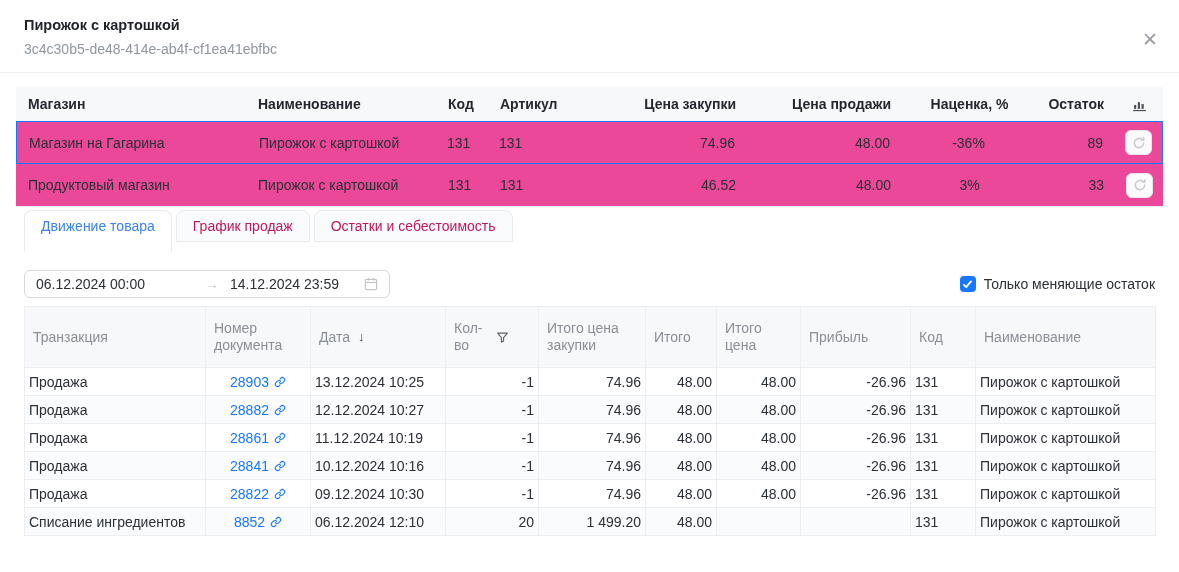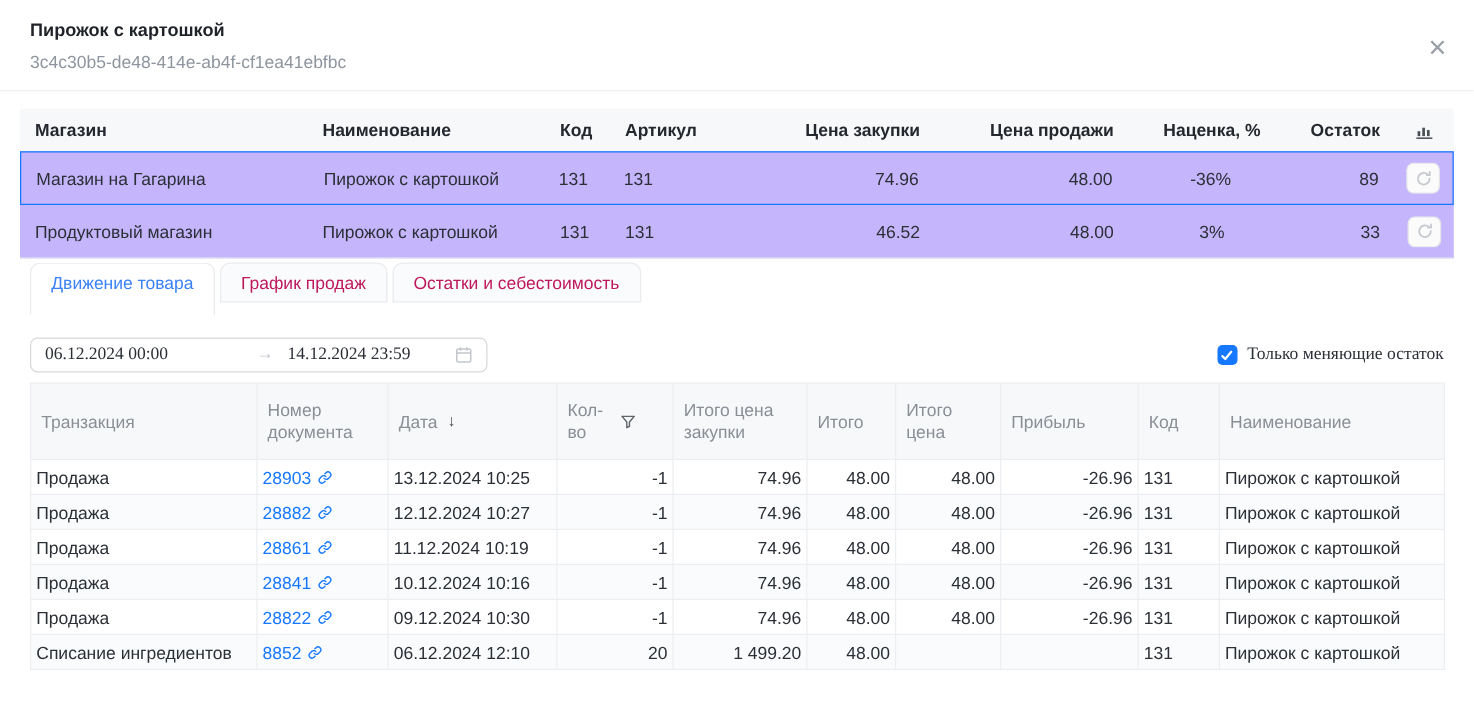--- a/index.html
+++ b/index.html
@@ -18,21 +18,21 @@
   .title { font-weight: 700; font-size: 14.5px; color: #1f2329; }
   .uuid { margin-top: 8px; color: #8f959e; }
   .close-btn { position: absolute; top: 26px; right: 16px; width: 26px; height: 26px;
     display: flex; align-items: center; justify-content: center;
     color: #9aa0a6; font-size: 19px; cursor: pointer; line-height: 1; }
 
   
   .stores { margin: 14px 16px 0; }
   .st-row { display: flex; align-items: center; }
   .st-head { background: #f7f8fa; height: 34px; font-weight: 700; color: #24282e; }
-  .st-body { height: 43px; background: #c4b5fd; }
+  .st-body { height: 43px; background: #ec4899; }
   .st-body.selected { border: 1.5px solid #1677ff; }
   .st-body.plain { border-bottom: 1px solid #eceef1; }
   .st-cell { padding: 0 12px; white-space: nowrap; overflow: hidden; }
   .c-store { width: 230px; }
   .c-name  { flex: 1; }
   .c-code  { width: 52px; }
   .c-sku   { width: 130px; }
   .c-purchase { width: 130px; text-align: right; }
   .c-sale     { width: 155px; text-align: right; }
   .c-markup   { width: 133px; text-align: center; }
@@ -41,39 +41,39 @@
   .refresh-btn { width: 27px; height: 25px; border: 1px solid #e4e6ea; border-radius: 6px;
     background: #fbfbfc; display: flex; align-items: center; justify-content: center; cursor: pointer; }
 
   
   .tabs { display: flex; gap: 4px; align-items: flex-start; margin: 3px 24px 0; height: 43px; }
   .tab { padding: 7px 16px; background: #fafbfc; border: 1px solid #e9ebee;
     border-radius: 8px 8px 0 0; color: #be185d; cursor: pointer; white-space: nowrap; }
   .tab.active { background: #fff; color: #3b82f6; border-bottom-color: transparent; padding-bottom: 17px; }
 
   
-  .filter-row { margin: 17px 24px 0; display: flex; justify-content: space-between; align-items: center; height: 28px; font-family: Liberation Serif, serif; }
+  .filter-row { margin: 17px 24px 0; display: flex; justify-content: space-between; align-items: center; height: 28px; }
   .range-picker { width: 366px; height: 28px; border: 1px solid #d9d9d9; border-radius: 6px;
     display: flex; align-items: center; padding: 0 11px; cursor: pointer; background: #fff; }
   .range-picker .date { color: #2b2f36; }
   .range-picker .d1 { width: 158px; }
   .range-picker .sep { width: 36px; color: #c3c7cc; text-align: center; }
   .range-picker .d2 { flex: 1; }
   .checkbox-wrap { display: flex; align-items: center; gap: 8px; cursor: pointer; text-align: center; }
   .checkbox { width: 16px; height: 16px; border-radius: 4px; background: #1677ff;
     display: flex; align-items: center; justify-content: center; }
 
   
   table.tx { margin: 8px 24px 0; border-collapse: collapse; table-layout: fixed; width: 1131px; }
   .tx th { background: #f7f8fa; color: #8a8f96; font-weight: 400; text-align: left;
     padding: 6px 8px; border: 1px solid #eceef1; vertical-align: middle; line-height: 1.18; height: 61px; }
   .tx td { padding: 3px 4px; border: 1px solid #eceef1; height: 28px; white-space: nowrap; overflow: hidden; color: #2b2f36; }
   .tx tbody tr:nth-child(even) td { background: #fafbfc; }
   .tx .num { text-align: right; }
-  .tx .doc-cell { text-align: left; }
+  .tx .doc-cell { text-align: center; }
   .doc-link { color: #1677ff; cursor: pointer; display: inline-flex; align-items: center; gap: 5px; }
   .th-flex { display: flex; align-items: center; gap: 8px; }
   .sort-arrow { color: #45494f; font-size: 13px; }
   .qty-label { width: 34px; display: inline-block; }
 </style>
 </head>
 <body>
 
 <div class="modal-header">
   <div class="title">Пирожок с картошкой</div>

